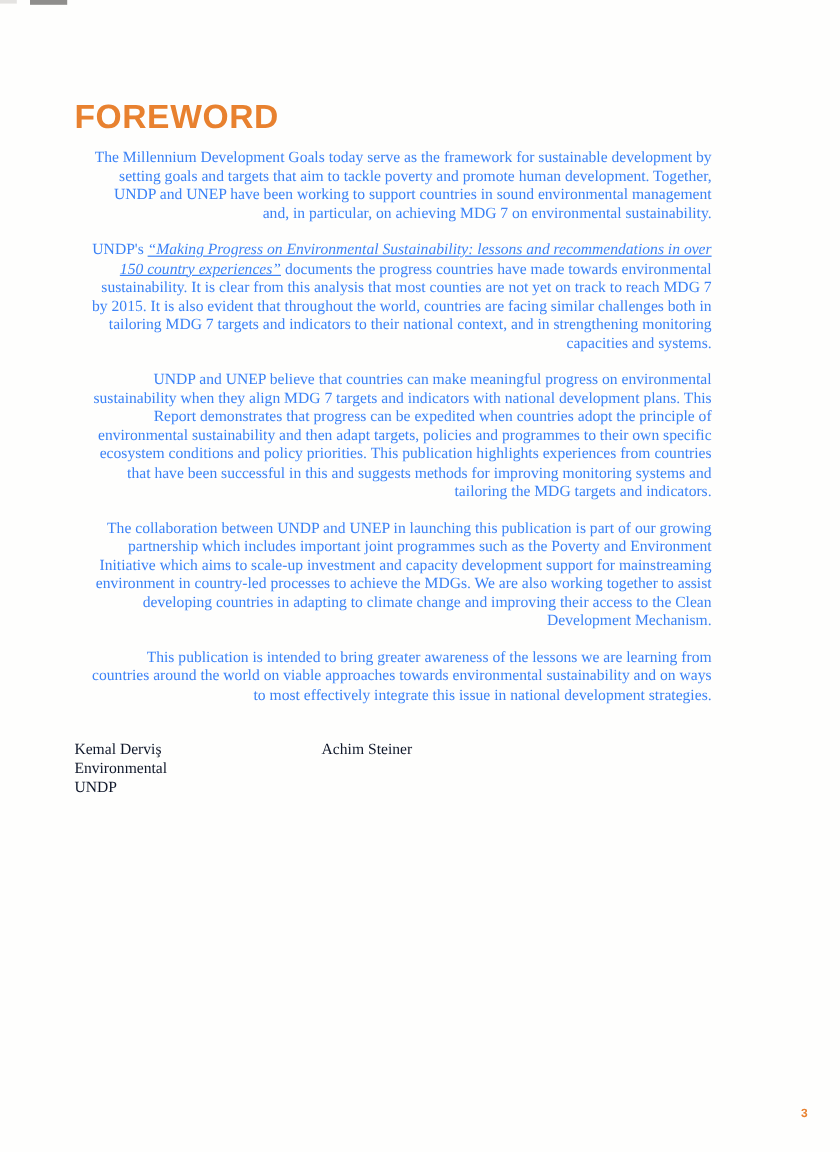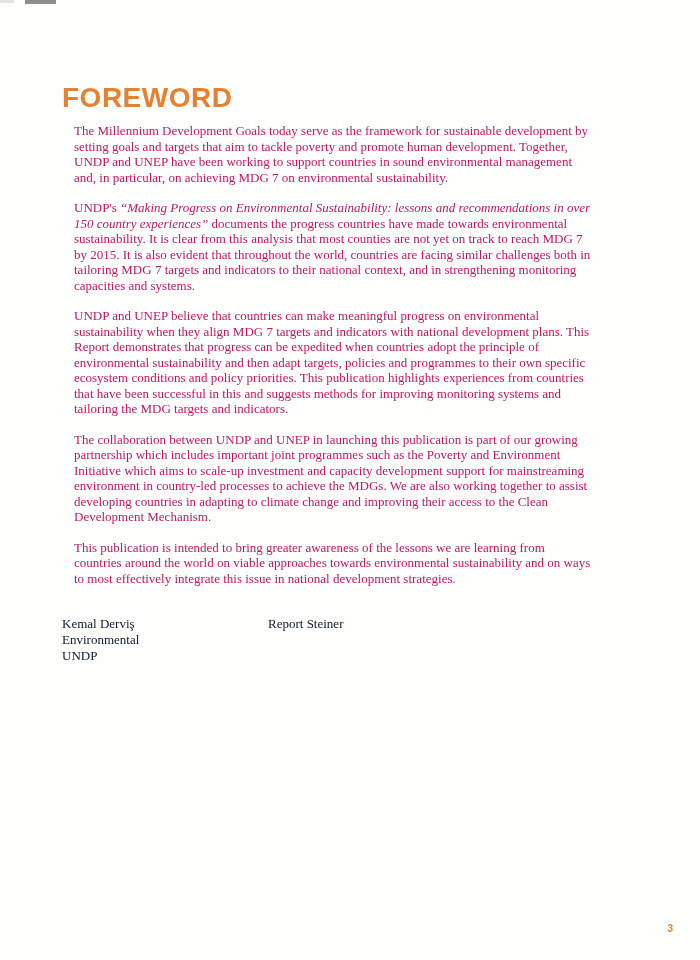--- a/index.html
+++ b/index.html
@@ -34,25 +34,25 @@
     font-family: "Liberation Sans", sans-serif;
     font-weight: bold;
     font-size: 28px;
     line-height: 23px;
     letter-spacing: 0.5px;
     margin: 0 0 14px 0;
   }
   .body-text p {
     font-size: 13px;
     line-height: 15.5px;
-    color: #be185d;
+    color: #3b82f6;
     margin: 0 0 15px 12px;
-    text-align: left;
+    text-align: right;
   }
-  .body-text p span.italic { font-style: italic; }
+  .body-text p span.italic { font-style: italic; text-decoration: underline; }
   .signature-block {
     display: flex;
     margin-top: 30px;
   }
   .signature {
     width: 206px;
     font-size: 13px;
     line-height: 15.9px;
     color: #0f172a;
   }
@@ -86,21 +86,21 @@
       <p><span>This publication is intended to bring greater awareness of the lessons we are learning from countries around the world on viable approaches towards environmental sustainability and on ways to most effectively integrate this issue in national development strategies.</span></p>
     </div>
 
     <div class="signature-block">
       <div class="signature">
         <div>Kemal Derviş</div>
         <div>Environmental</div>
         <div>UNDP</div>
       </div>
       <div class="signature">
-        <div>Report Steiner</div>
+        <div>Achim Steiner</div>
       </div>
     </div>
 
   </div>
 
   <div class="page-number" style="color: rgb(232, 129, 47);">3</div>
 
 </div>
 
 </body></html>

